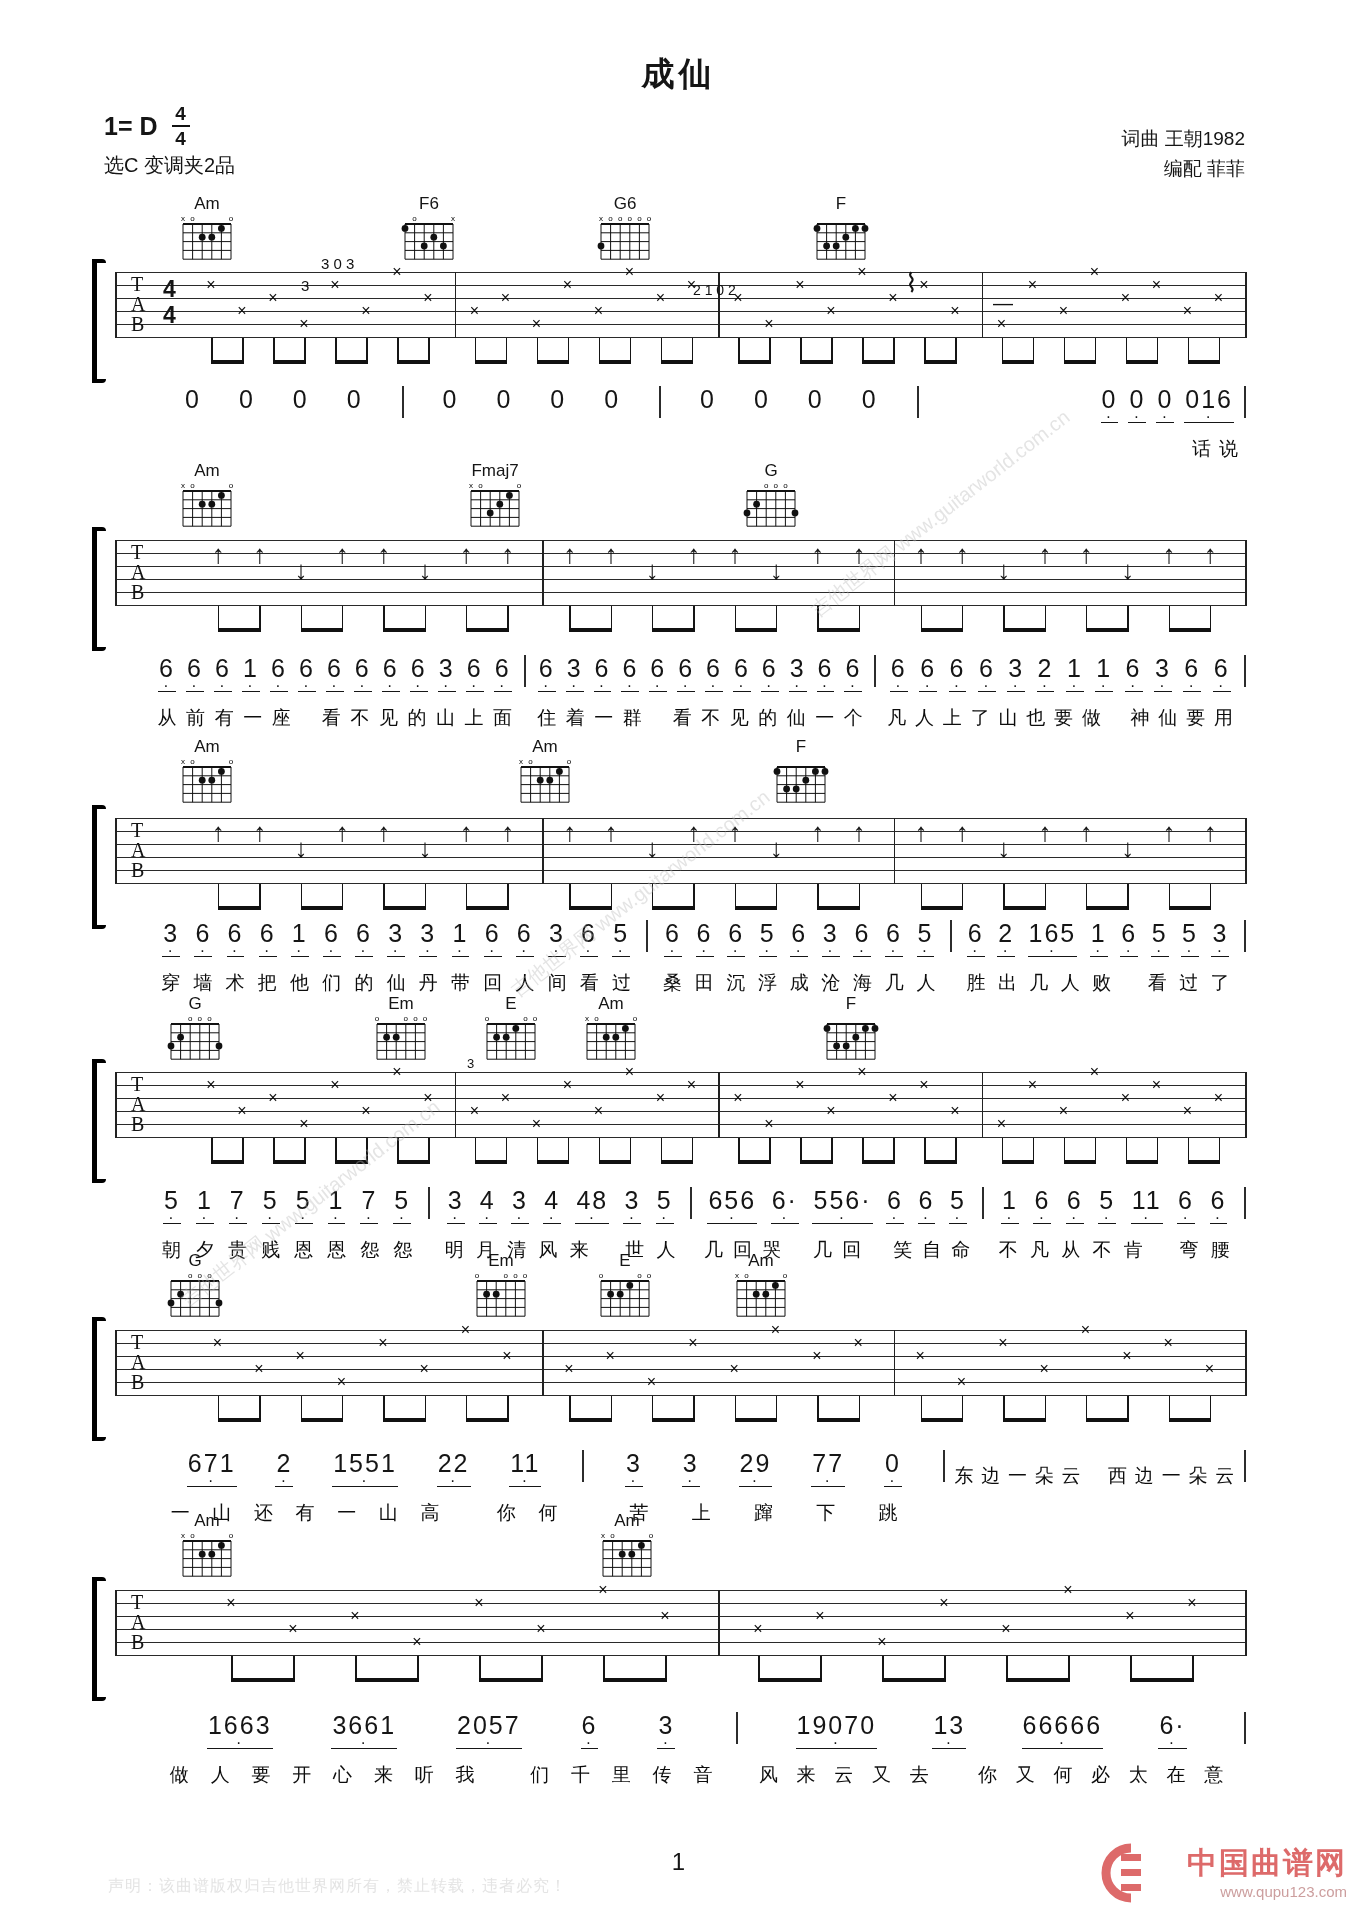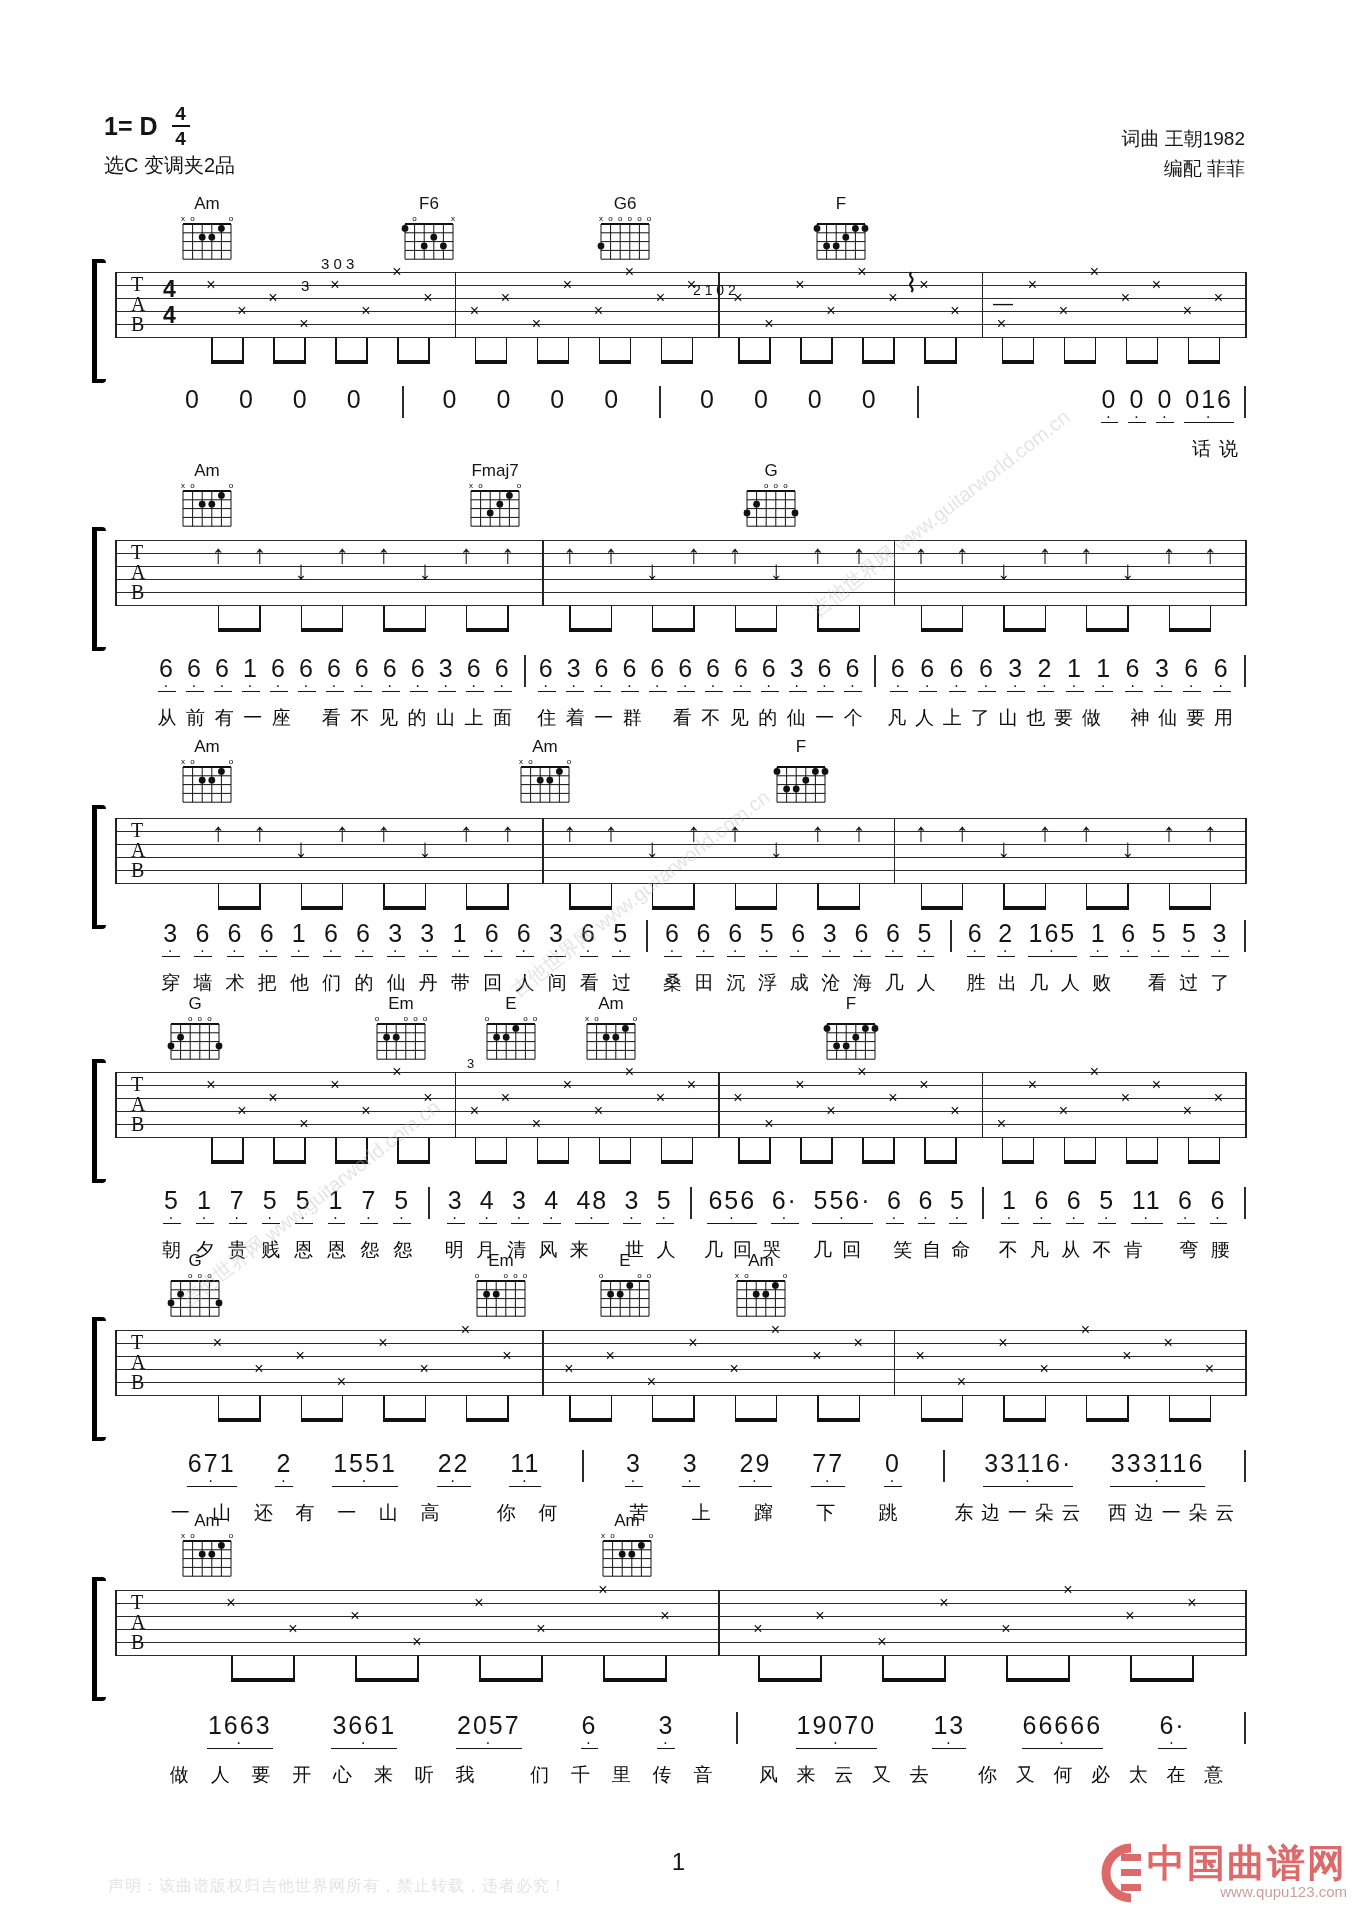--- a/index.html
+++ b/index.html
@@ -44,28 +44,29 @@
   .tok.u:after{content:"·";display:block;text-align:center;font-size:16px;line-height:7px;margin-top:1px;}
   .lyr{display:flex;justify-content:space-evenly;margin-top:13px;font-size:19px;color:#0d0d0d;}
   .lyr.right{justify-content:flex-end;gap:8px;padding-right:4px;}
   .lyr .gap{width:12px;flex:0 0 auto;}
   
   .wm{position:absolute;color:#b9b9b9;opacity:.38;font-size:20px;transform:rotate(-38deg);white-space:nowrap;}
   .pageno{left:0;right:0;text-align:center;font-size:24px;}
   .disclaimer{left:108px;font-size:16px;color:#e4e4e4;letter-spacing:1px;}
   .logo{right:10px;width:250px;display:flex;align-items:center;}
   .logotxt{display:flex;flex-direction:column;align-items:flex-end;flex:1;}
-  .logoname{font-size:38px;font-weight:bold;color:#dd6a6a;letter-spacing:2px;line-height:32px;}
+  .logoname{font-size:30px;font-weight:bold;color:#dd6a6a;letter-spacing:2px;line-height:32px;}
   .logourl{font-size:15px;color:#cc9e9e;margin-top:4px;}
 </style>
 </head>
 <body>
 
 <div class="page" id="page">
 
+  <div class="abs title" style="top:52px">成仙</div>
 
   <div class="abs keyrow" style="top:104px">
     <span>1= D</span>
     <span class="frac">
       <span>4</span>
       <span class="bar"></span>
       <span>4</span>
     </span>
   </div>
   <div class="abs capo" style="top:152px">选C 变调夹2品</div>
@@ -1294,24 +1295,20 @@
             <div class="lyr">
               <span>苦</span>
               <span>上</span>
               <span>蹿</span>
               <span>下</span>
               <span>跳</span>
             </div>
           </div>
           <div class="mbar"></div>
           <div class="measure" style="flex-grow: 2;">
-            <div class="nums">
-              <span class="tok u">33116·</span>
-              <span class="tok u">333116</span>
-            </div>
             <div class="lyr">
               <span>东</span>
               <span>边</span>
               <span>一</span>
               <span>朵</span>
               <span>云</span>
               <i class="gap"></i>
               <span>西</span>
               <span>边</span>
               <span>一</span>

